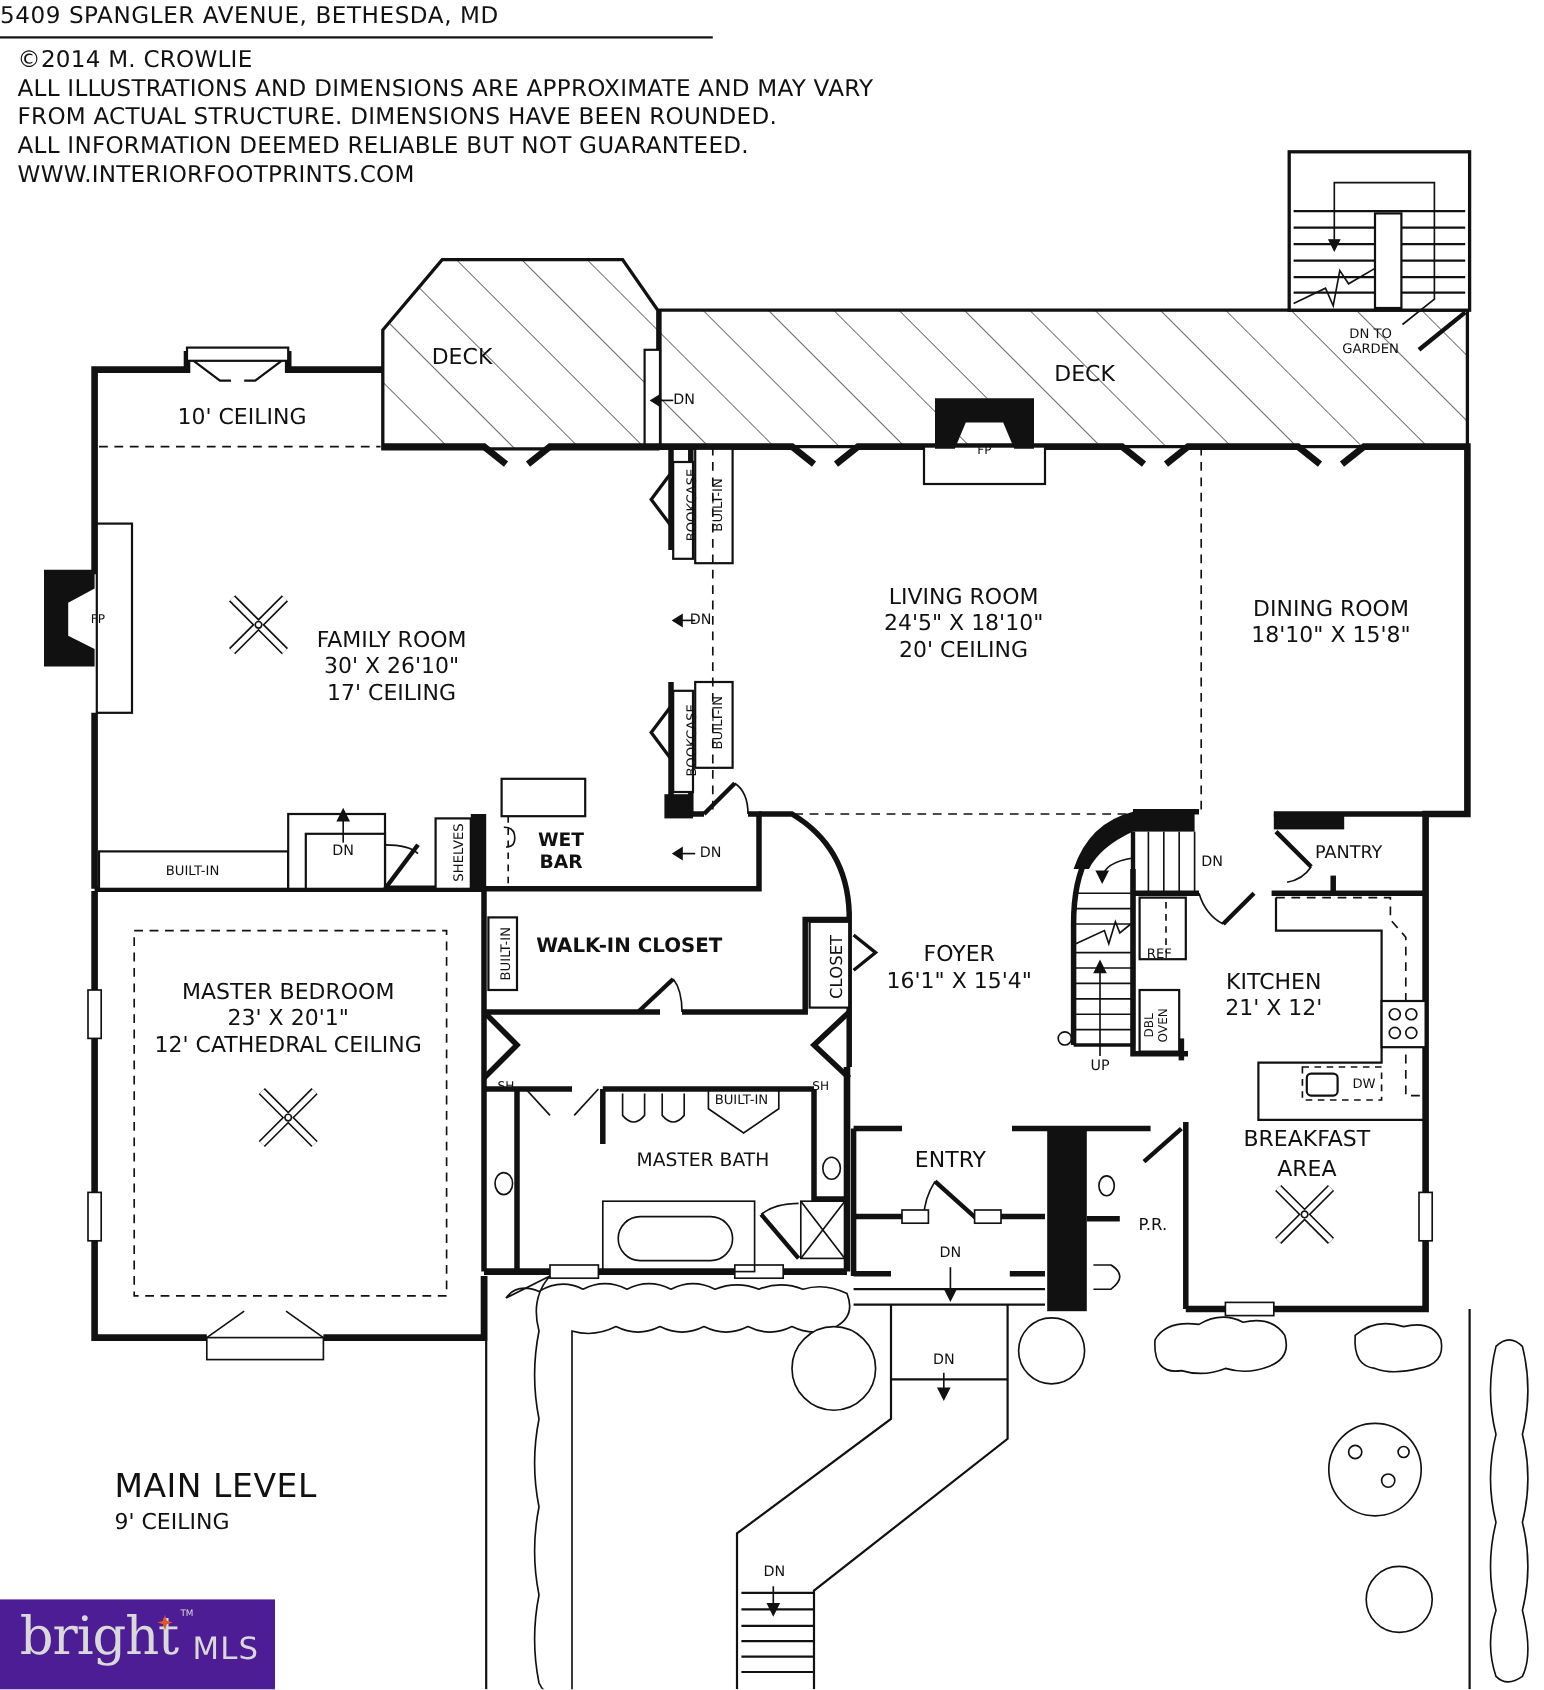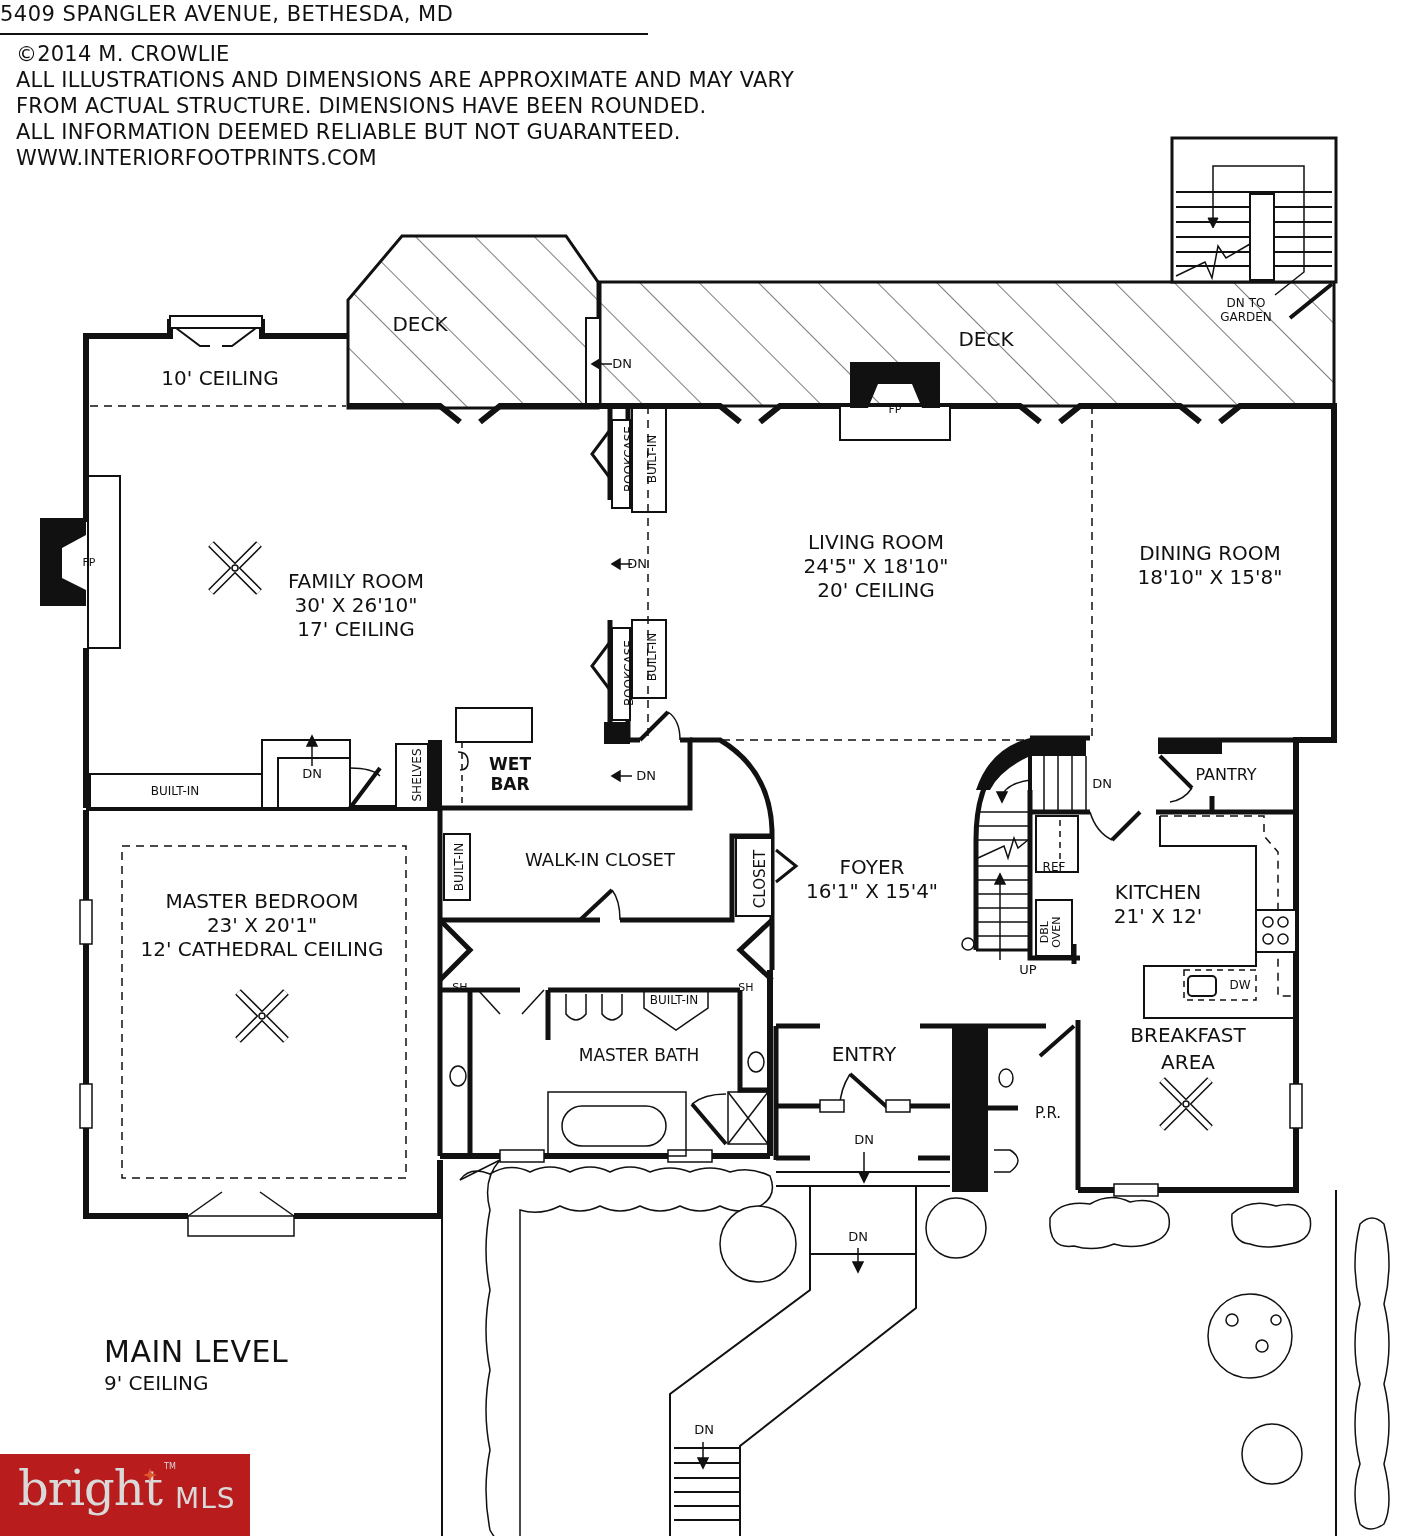--- a/index.html
+++ b/index.html
@@ -10,21 +10,21 @@
   .hdr-rule { position: absolute; left: 0; top: 33px; width: 648px; height: 2px; background: #111; }
   .hdr-line { position: absolute; left: 16px; font-size: 21px; white-space: nowrap; letter-spacing: 0.2px; }
   svg#plan { position: absolute; left: 0; top: 0; }
   .lbl { position: absolute; text-align: center; white-space: nowrap; line-height: 1.2; font-size: 20px; transform: translateX(-50%); }
   .sm { font-size: 13px; }
   .xs { font-size: 11px; }
   .vert { position: absolute; font-size: 12px; white-space: nowrap; transform-origin: center; }
   .level { position: absolute; left: 104px; top: 1334px; }
   .level-title { font-size: 30px; letter-spacing: 0.5px; }
   .level-sub { font-size: 20px; margin-top: 2px; }
-  .mls { position: absolute; left: 0; top: 1454px; width: 250px; height: 82px; background: #b91c1c; }
+  .mls { position: absolute; left: 0; top: 1454px; width: 250px; height: 82px; background: #4c1d95; }
   .mls-bright { position: absolute; left: 18px; top: 6px; font-family: "DejaVu Serif", serif; font-size: 48px; color: #d9d9d9; letter-spacing: -1px; }
   .mls-star { position: absolute; left: 143px; top: 14px; width: 14px; height: 14px; background: #e0552b;
               clip-path: polygon(50% 0, 62% 38%, 100% 50%, 62% 62%, 50% 100%, 38% 62%, 0 50%, 38% 38%); }
   .mls-tm { position: absolute; left: 164px; top: 8px; font-size: 8px; color: #d9d9d9; }
   .mls-text { position: absolute; left: 175px; top: 28px; font-size: 28px; color: #d9d9d9; letter-spacing: 1px; }
 </style>
 </head>
 <body>
 
 <div class="hdr">
@@ -352,21 +352,21 @@
 </div>
 <div class="lbl" style="left:1210px; top:541px;">
   <div>DINING ROOM</div>
   <div>18'10" X 15'8"</div>
 </div>
 <div class="lbl" style="left:262px; top:889px;">
   <div>MASTER BEDROOM</div>
   <div>23' X 20'1"</div>
   <div>12' CATHEDRAL CEILING</div>
 </div>
-<div class="lbl" style="left:600px; top:849px; font-size:18px;">WALK-IN CLOSET</div>
+<div class="lbl" style="left:572px; top:849px; font-size:18px;font-weight:bold;">WALK-IN CLOSET</div>
 <div class="lbl" style="left:872px; top:855px;">
   <div>FOYER</div>
   <div>16'1" X 15'4"</div>
 </div>
 <div class="lbl" style="left:1158px; top:880px;">
   <div>KITCHEN</div>
   <div>21' X 12'</div>
 </div>
 <div class="lbl" style="left:1188px; top:1022px; line-height:1.35;">
   <div>BREAKFAST</div>
@@ -381,21 +381,21 @@
   <div>BAR</div>
 </div>
 
 <div class="lbl xs" style="left:89px; top:556px;">FP</div>
 <div class="lbl xs" style="left:895px; top:403px;">FP</div>
 <div class="lbl sm" style="left:622px; top:356px;">DN</div>
 <div class="lbl sm" style="left:637px; top:556px;">DN</div>
 <div class="lbl sm" style="left:646px; top:768px;">DN</div>
 <div class="lbl sm" style="left:312px; top:766px;">DN</div>
 <div class="lbl sm" style="left:1102px; top:776px;">DN</div>
-<div class="lbl sm" style="left:1000px; top:962px;margin-left:28px;">UP</div>
+<div class="lbl sm" style="left:1000px; top:962px;">UP</div>
 <div class="lbl sm" style="left:864px; top:1132px;">DN</div>
 <div class="lbl sm" style="left:858px; top:1229px;">DN</div>
 <div class="lbl sm" style="left:704px; top:1422px;">DN</div>
 <div class="lbl xs" style="left:175px; top:784px; font-size:12px;">BUILT-IN</div>
 <div class="lbl xs" style="left:674px; top:993px; font-size:12px;">BUILT-IN</div>
 <div class="lbl xs" style="left:460px; top:981px;">SH</div>
 <div class="lbl xs" style="left:746px; top:981px;">SH</div>
 <div class="lbl xs" style="left:1054px; top:860px; font-size:12px;">REF</div>
 <div class="lbl xs" style="left:1240px; top:978px; font-size:12px;">DW</div>
 

